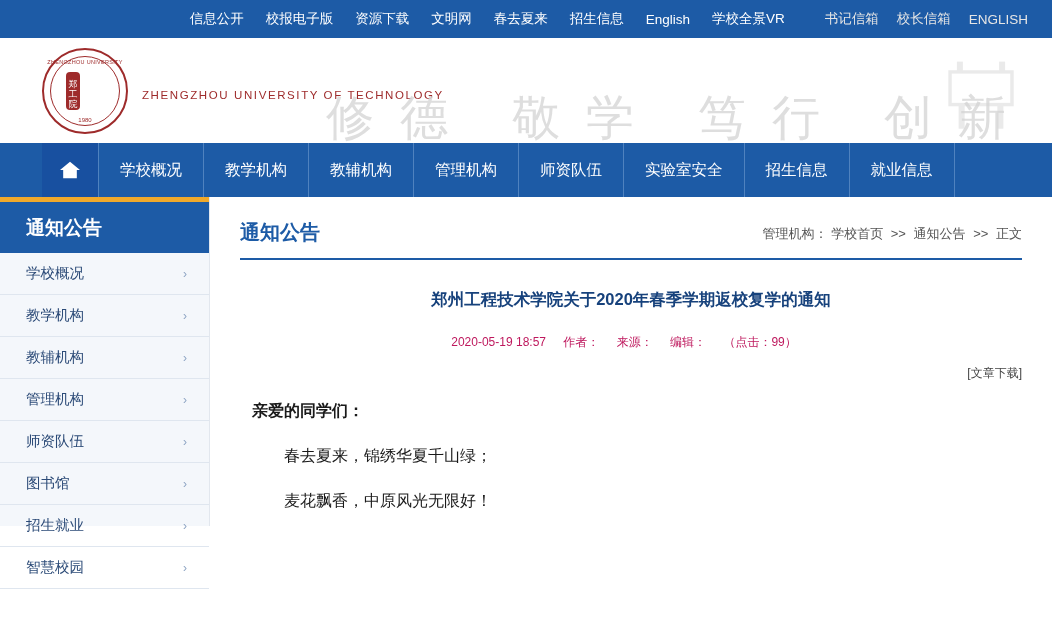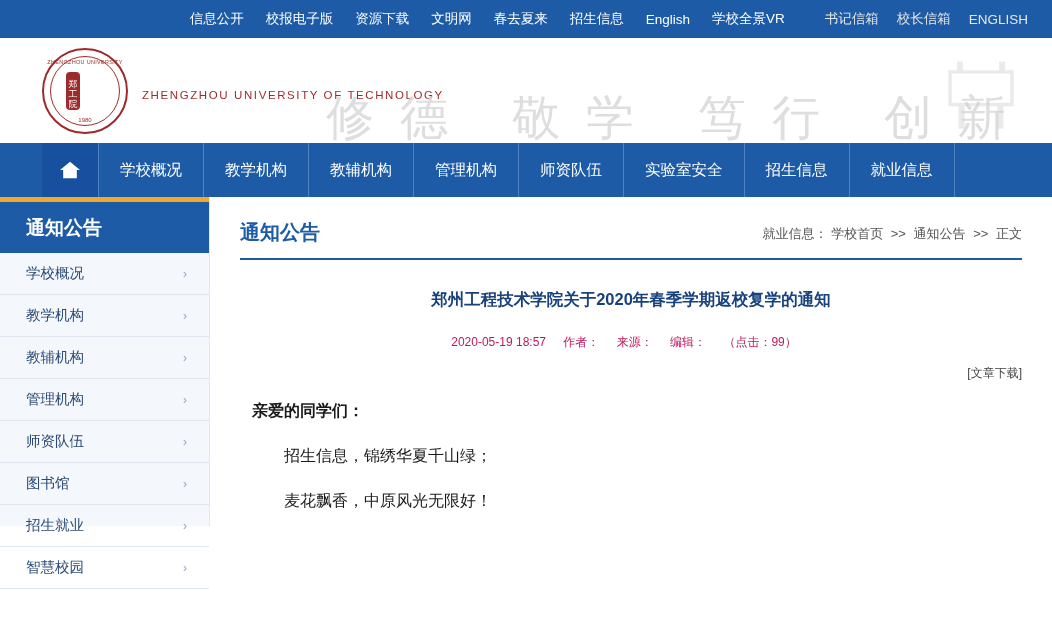--- a/index.html
+++ b/index.html
@@ -380,21 +380,21 @@
     <div class="side-item">
       <span>智慧校园</span>
       <span class="chev">›</span>
     </div>
   </div>
 
   <div class="article">
     <div class="article-head">
       <h2>通知公告</h2>
       <div class="crumb">
-        <span>就业信息：</span>
+        <span>管理机构：</span>
         <a href="#">学校首页</a>
         <span class="sep">&gt;&gt;</span>
         <a href="#">通知公告</a>
         <span class="sep">&gt;&gt;</span>
         <span>正文</span>
       </div>
     </div>
 
     <div class="art-title">郑州工程技术学院关于2020年春季学期返校复学的通知</div>
 
@@ -403,17 +403,17 @@
       <span>作者：</span>
       <span>来源：</span>
       <span>编辑：</span>
       <span>（点击：99）</span>
     </div>
 
     <div class="art-download">[文章下载]</div>
 
     <div class="art-body">
       <p class="noindent greeting">亲爱的同学们：</p>
-      <p>招生信息，锦绣华夏千山绿；</p>
+      <p>春去夏来，锦绣华夏千山绿；</p>
       <p>麦花飘香，中原风光无限好！</p>
     </div>
   </div>
 </div>
 
 </body></html>

